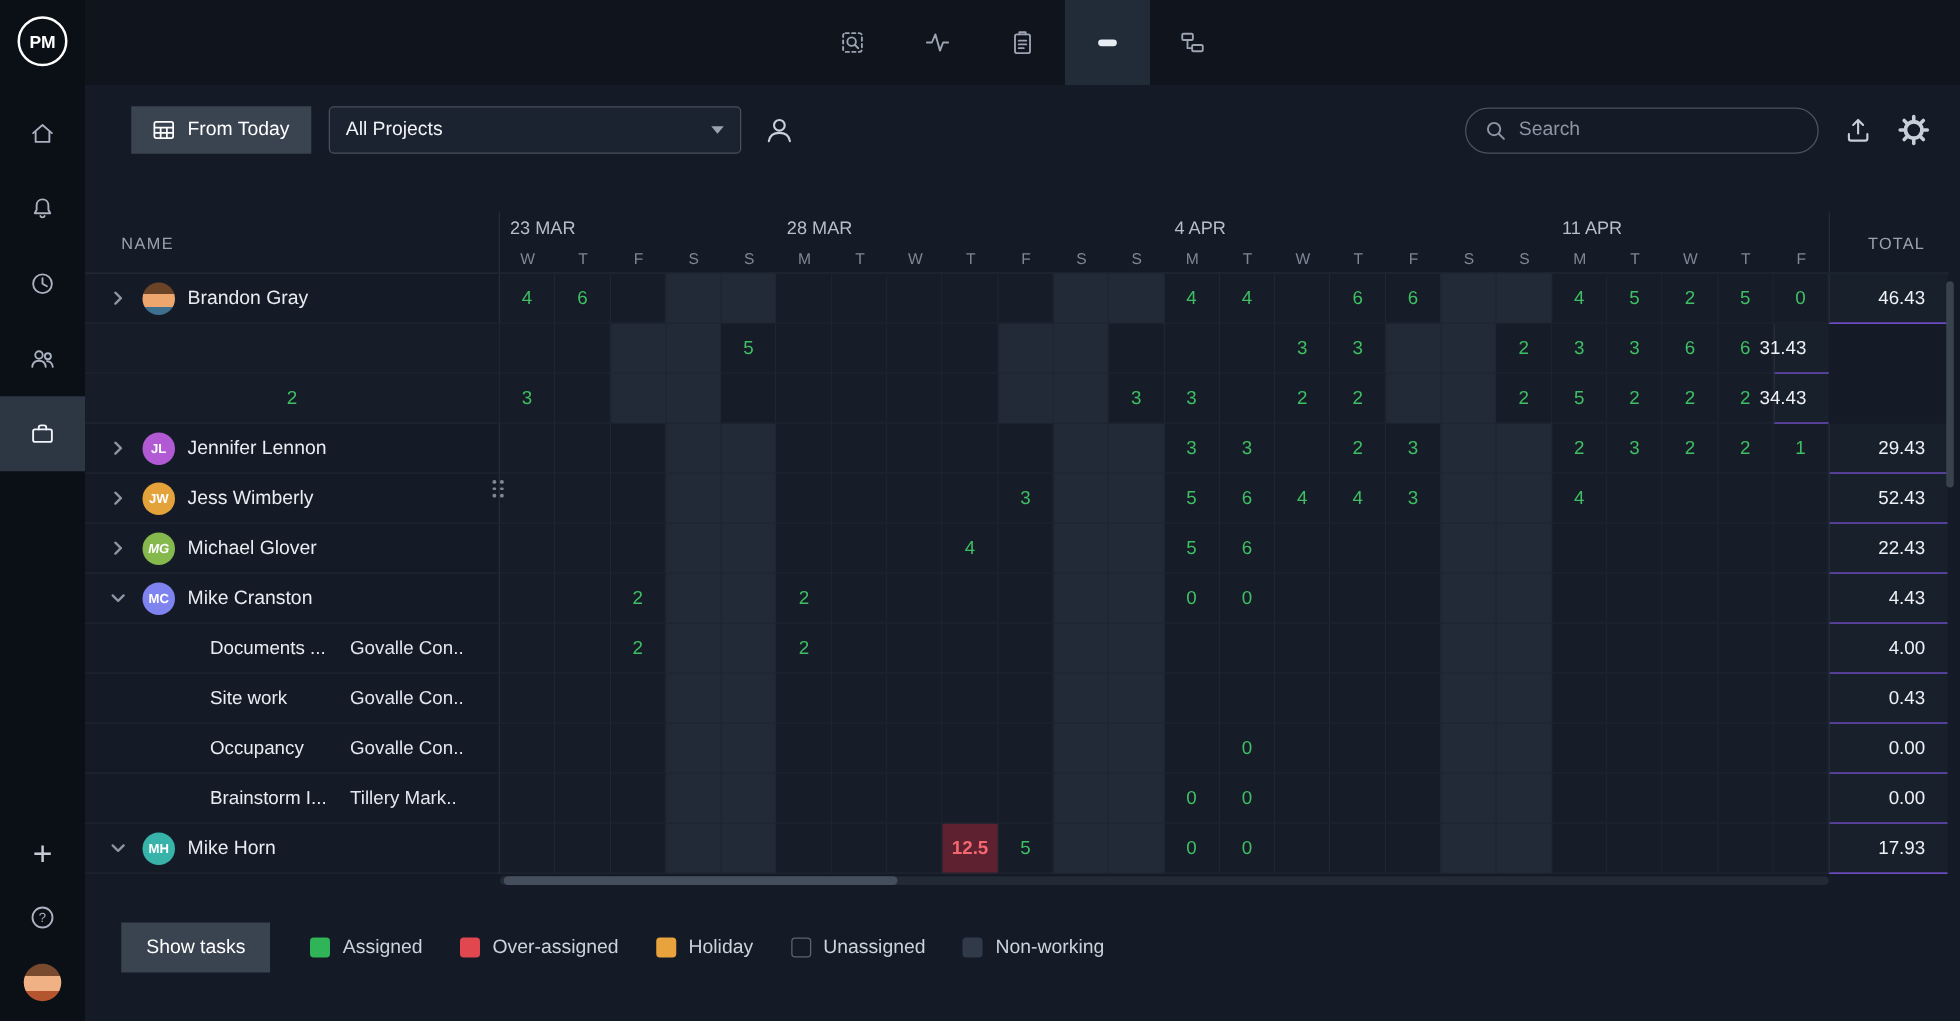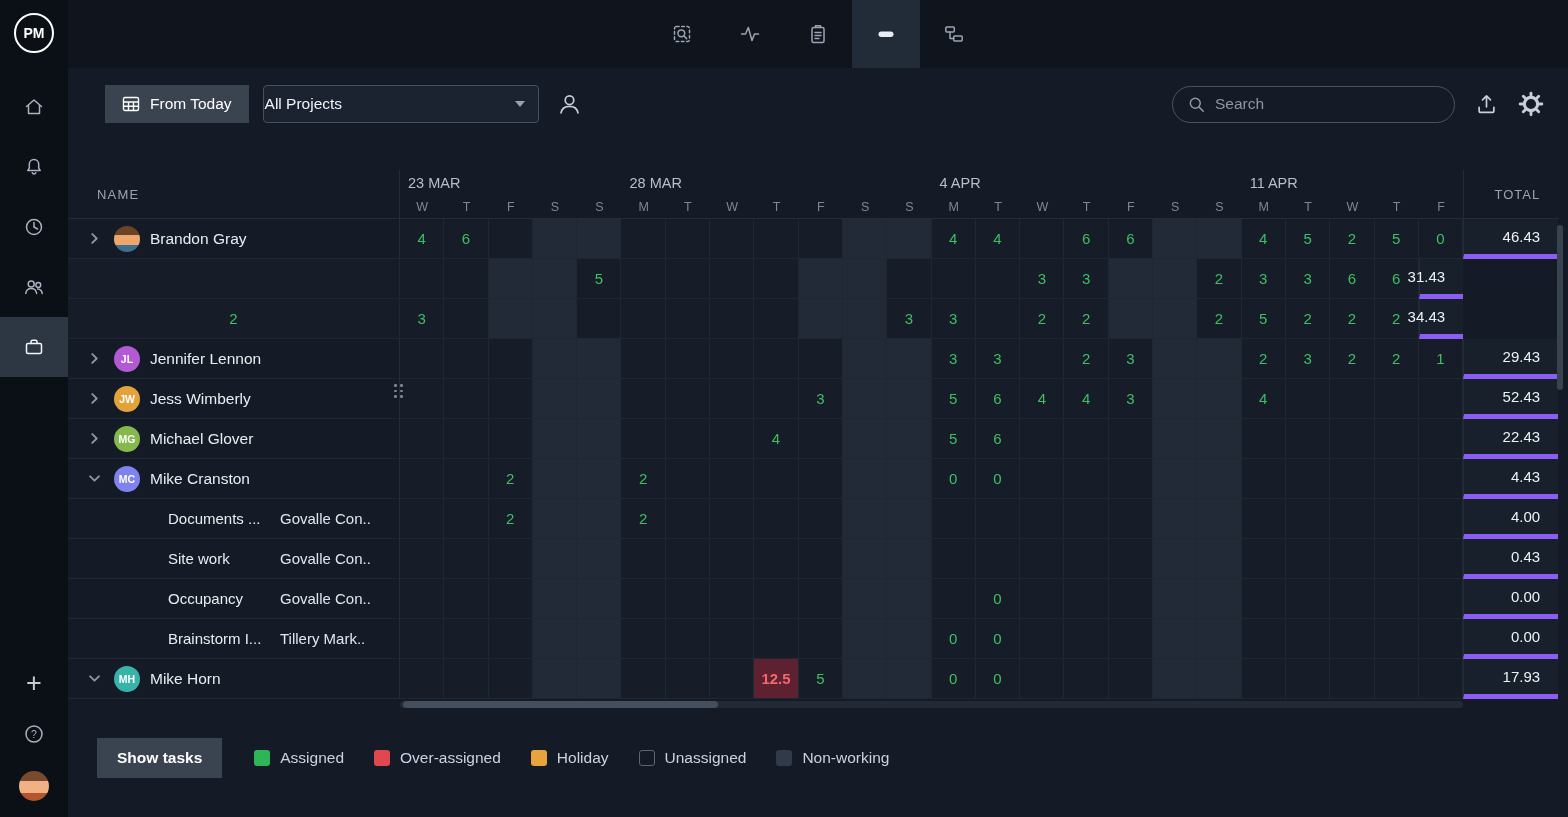--- a/index.html
+++ b/index.html
@@ -25,22 +25,22 @@
   .tabs { display:flex; height:100%; }
   .tab { width:68px; display:flex; align-items:center; justify-content:center; color:#9aa4b2; cursor:pointer; }
   .tab.active { background:#222b38; color:#e8edf3; }
 
   
   .content { flex:1; position:relative; background:#151b26; }
 
   .filterbar { display:flex; align-items:center; height:72px; padding:0 24px 0 37px; }
   .btn-gray { display:flex; align-items:center; gap:10px; background:#3a4350; color:#fff; height:38px;
               padding:0 17px; border-radius:0; font-size:15.5px; border:none; cursor:pointer; font-family:inherit; }
-  .dropdown { width:276px; height:38px; background:#1c2330; border:1px solid #47505e; border-radius:4px;
-              display:flex; align-items:center; padding-left:1px; margin-left:14px; font-size:15.5px; color:#f0f3f7; cursor:pointer; }
+  .dropdown { width:330px; height:38px; background:#1c2330; border:1px solid #47505e; border-radius:4px;
+              display:flex; align-items:center; padding-left:13px; margin-left:14px; font-size:15.5px; color:#f0f3f7; cursor:pointer; }
   .dd-caret { margin-left:auto; margin-right:13px; width:0; height:0;
               border-left:5.5px solid transparent; border-right:5.5px solid transparent; border-top:6.5px solid #9aa3b1; }
   .person-btn { margin-left:17px; color:#c7cfd9; display:flex; align-items:center; cursor:pointer; background:none; border:none; }
   .search { margin-left:auto; width:283px; height:37px; border:1px solid #4a5361; border-radius:19px;
             display:flex; align-items:center; padding:0 14px; gap:9px; color:#8d96a4; }
   .search input { background:transparent; border:none; outline:none; color:#dfe4ea; font-size:15.5px; width:100%; font-family:inherit; }
   .search input::placeholder { color:#8d96a4; }
   .icon-btn { background:none; border:none; color:#c7cfd9; margin-left:19px; cursor:pointer; display:flex; align-items:center; }
 
   
@@ -62,33 +62,33 @@
   .chev { width:20px; display:flex; align-items:center; justify-content:center; color:#8b95a3; flex-shrink:0; }
   .chev.open svg { transform:rotate(90deg); }
   .avatar { width:26px; height:26px; border-radius:50%; display:flex; align-items:center; justify-content:center;
             font-size:10.5px; font-weight:bold; color:#fff; flex-shrink:0; }
   .avatar.photo { background:linear-gradient(180deg,#6b4326 0%,#6b4326 34%,#eda76e 34%,#eda76e 74%,#3f6f8f 74%); }
   .cell { display:flex; align-items:center; justify-content:center; font-size:15px; color:var(--assigned,#3fbf63);
           background:#161d28; border-right:1px solid #1e2732; border-bottom:1px solid #1e2732; }
   .cell.wknd { background:var(--weekend,#212a36); }
   .cell.over { background:var(--overbg,#5d2130); color:var(--overtx,#f4676f); font-weight:bold; }
   .tcell { display:flex; align-items:center; justify-content:flex-end; padding-right:18px; font-size:15px;
-           color:#eef1f5; background:#18202c; border-bottom:5px solid #8b5cf6; border-left:1px solid #232c38; }
+           color:#eef1f5; background:#18202c; border-bottom:1px solid #8b5cf6; border-left:1px solid #232c38; }
 
   .resize-dots { position:absolute; left:326px; top:312px; width:9px; height:22px;
                  display:grid; grid-template-columns:1fr 1fr; gap:3px 3px; align-content:center; justify-items:center; cursor:col-resize; }
   .resize-dots span { width:2.6px; height:2.6px; border-radius:50%; background:#7e8795; }
 
   .hscroll { margin-left:332px; margin-top:2px; width:1063px; height:7px; background:#222a35; border-radius:4px; }
   .hscroll .thumb { width:315px; height:7px; background:#454e5c; border-radius:4px; margin-left:3px; }
   .vscroll { position:absolute; right:5px; top:157px; width:6px; height:165px; background:#39434f; border-radius:3px; }
 
   
   .legendbar { display:flex; align-items:center; margin:30px 0 0 29px; }
-  .show-tasks { height:40px; padding:16px 20px; font-size:15.5px;font-weight:bold; }
+  .show-tasks { height:40px; padding:16px 20px; font-size:15.5px; }
   .legend-items { display:flex; align-items:center; gap:30px; margin-left:32px; }
   .litem { display:flex; align-items:center; gap:10px; font-size:15.5px; color:#ccd3dc; }
   .swatch { width:16px; height:16px; border-radius:3px; }
   .swatch.outline { background:transparent; border:1.5px solid #5b6573; }
 
   svg { display:block; }
 </style>
 </head>
 <body>
 
@@ -455,21 +455,21 @@
             <div class="cell"></div>
             <div class="tcell">52.43</div>
           </div>
           <div class="grow" style="grid-template-columns: 332px repeat(24, 44.3px) 95px;">
             <div class="ncell">
               <div class="chev">
                 <svg width="11" height="11" viewBox="0 0 10 10" fill="none" stroke="currentColor" stroke-width="1.7" stroke-linecap="round" stroke-linejoin="round">
                   <path d="M3 1 L7 5 L3 9"></path>
                 </svg>
               </div>
-              <div class="avatar" style="background: rgb(133, 185, 78);">MG</div>
+              <div class="avatar" style="background: rgb(133, 185, 78); font-style: italic;">MG</div>
               <div class="pname">Michael Glover</div>
             </div>
             <div class="cell"></div>
             <div class="cell"></div>
             <div class="cell"></div>
             <div class="cell wknd"></div>
             <div class="cell wknd"></div>
             <div class="cell"></div>
             <div class="cell"></div>
             <div class="cell"></div>

